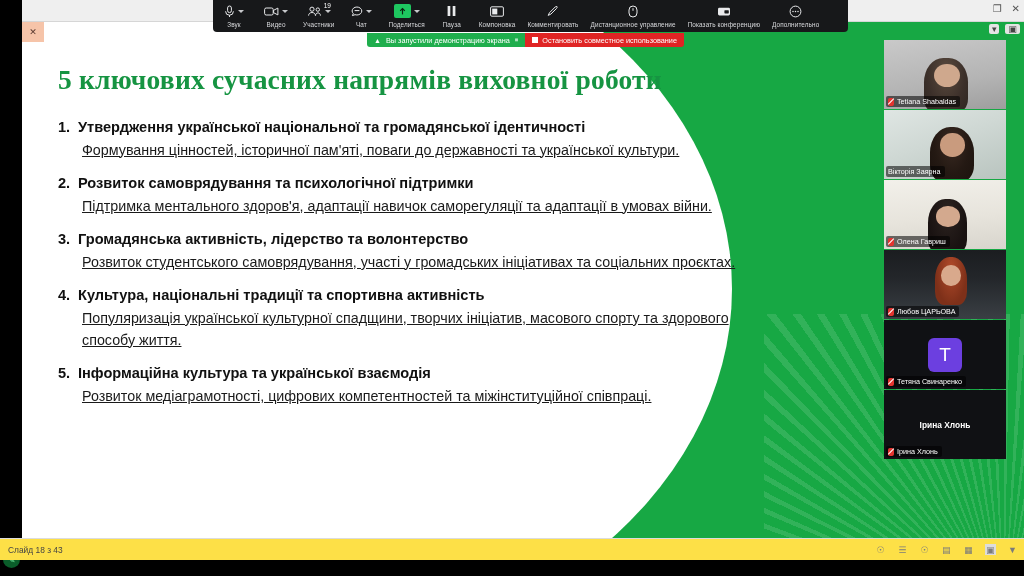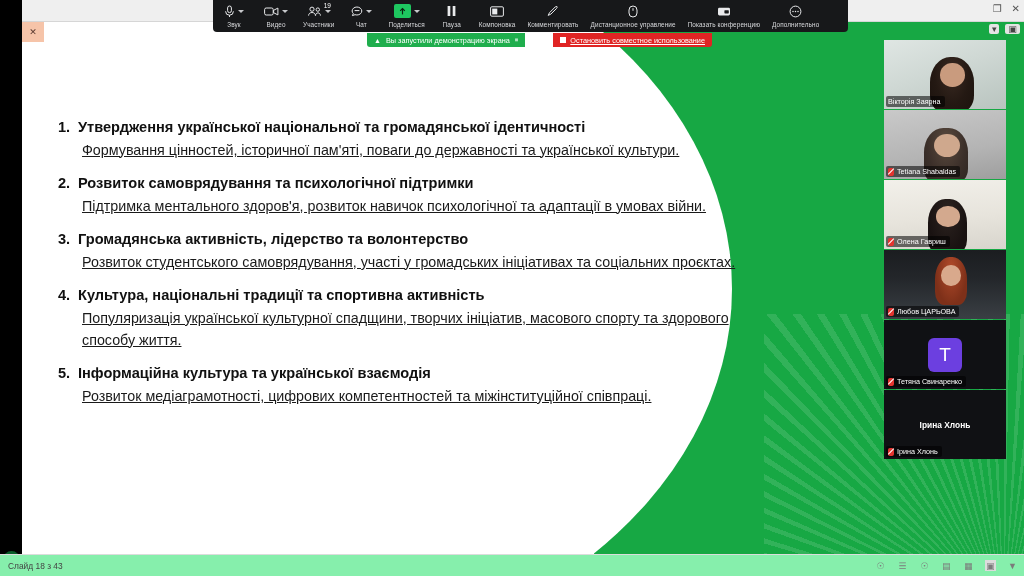--- a/index.html
+++ b/index.html
@@ -44,23 +44,23 @@
              white-space:nowrap; font-family:"Liberation Sans", sans-serif;}
   .caret{ width:0;height:0;border-left:3px solid transparent;border-right:3px solid transparent;
           border-top:3.5px solid #c7c8cb; margin-left:1px;}
   .badge-num{ position:absolute; top:2px; left:50%; margin-left:5px; font-size:6.5px; color:#fff;}
   .share-green{ background:#1ec760; width:17px;height:14px;border-radius:2px;
                 display:flex;align-items:center;justify-content:center;}
   .share-green svg path, .share-green svg line{ stroke:#0a2412;}
 
   
   .share-bar{ position:absolute; left:367px; top:33px; height:14px; display:flex; align-items:stretch;
-              z-index:41; font-size:7.3px; border-radius:0 0 3px 3px; overflow:hidden;gap:28px;}
+              z-index:41; font-size:7.3px; border-radius:0 0 3px 3px; overflow:hidden;}
   .sb-green{ background:#1fae4d; display:flex; align-items:center; gap:5px; padding:0 7px; color:#fff; }
-  .sb-red{ background:#e02424; display:flex; align-items:center; gap:4px; padding:0 7px; color:#fff;text-decoration:underline; }
+  .sb-red{ background:#e02424; display:flex; align-items:center; gap:4px; padding:0 7px; color:#fff; }
   .sb-sq{ width:6px;height:6px;background:#fff;display:inline-block;}
   .sb-ico{ font-size:7px; }
 
   
   .slide{ position:absolute; left:22px; top:22px; width:1002px; height:532px; background:#fff;
           overflow:hidden; }
   .deco-green{ position:absolute; right:0; top:0; width:430px; height:532px; background:#17a844;
                overflow:hidden;}
   .deco-fan{ position:absolute; right:-40px; bottom:-60px; width:300px; height:300px;
              background:
@@ -118,54 +118,55 @@
   .ph4:before{content:"";position:absolute;left:43%;top:38%;width:19%;height:30%;border-radius:50%;
               background:#d3a98e; z-index:2;}
   .avatar-t{ position:absolute; left:50%; top:50%; transform:translate(-50%,-50%);
              width:34px;height:34px;border-radius:6px;background:#6c3fe0; color:#fff;
              display:flex;align-items:center;justify-content:center; font-size:19px;
              font-family:"Liberation Sans",sans-serif;}
   .center-name{ position:absolute; left:0; right:0; top:50%; transform:translateY(-50%);
                 text-align:center; color:#fff; font-size:8.4px; font-weight:bold;}
 
   
-  .statusbar{ position:absolute; left:0; bottom:0; width:1024px; height:22px; background:#86efac;
+  .statusbar{ position:absolute; left:0; bottom:16px; width:1024px; height:22px; background:#fde047;
               border-top:1px solid #dcdcdc; z-index:50; display:flex; align-items:center;}
   .sb-text{ font-size:8.4px; color:#444; margin-left:8px; }
   .sb-icons{ position:absolute; right:6px; display:flex; gap:11px; align-items:center; }
   .sb-icons .ico{ width:11px;height:11px; display:flex;align-items:center;justify-content:center;
                   color:#7b7b7b; font-size:9px;}
   .sb-icons .ico.sel{ background:#dcdcdc; }
 </style>
 </head>
 <body>
 
 <div id="root">
 
   <div class="slide">
     <div class="deco-green">
       <div class="deco-fan"></div>
     </div>
     <div class="deco-white"></div>
 
     <div class="slide-inner">
+      <div class="slide-title">5 ключових сучасних напрямів виховної роботи</div>
 
       <div class="bullets">
         <div class="bullet">
           <div class="b-num">1.</div>
           <div class="b-body">
             <div class="b-head">Утвердження української національної та громадянської ідентичності</div>
             <div class="b-desc">Формування цінностей, історичної пам'яті, поваги до державності та української культури.</div>
           </div>
         </div>
         <div class="bullet">
           <div class="b-num">2.</div>
           <div class="b-body">
             <div class="b-head">Розвиток самоврядування та психологічної підтримки</div>
-            <div class="b-desc">Підтримка ментального здоров'я, розвиток навичок психологічної та адаптації в умовах війни.</div>
+            <div class="b-desc">Підтримка ментального здоров'я, адаптації навичок саморегуляції та адаптації в умовах війни.</div>
           </div>
         </div>
         <div class="bullet">
           <div class="b-num">3.</div>
           <div class="b-body">
             <div class="b-head">Громадянська активність, лідерство та волонтерство</div>
             <div class="b-desc">Розвиток студентського самоврядування, участі у громадських ініціативах та соціальних проєктах.</div>
           </div>
         </div>
         <div class="bullet">
@@ -357,32 +358,32 @@
       <span class="sb-ico">⏸</span>
     </div>
     <div class="sb-red">
       <span class="sb-sq"></span>
       <span>Остановить совместное использование</span>
     </div>
   </div>
 
   <div class="filmstrip">
 
+    <div class="tile">
+      <div class="ph ph2"></div>
+      <div class="name">
+        <span class="mute-ico"></span>
+        <span>Tetiana Shabaldas</span>
+      </div>
+    </div>
+
     <div class="tile active">
       <div class="ph ph1"></div>
       <div class="name">
         <span>Вікторія Заярна</span>
-      </div>
-    </div>
-
-    <div class="tile">
-      <div class="ph ph2"></div>
-      <div class="name">
-        <span class="mute-ico"></span>
-        <span>Tetiana Shabaldas</span>
       </div>
     </div>
 
     <div class="tile">
       <div class="ph ph4"></div>
       <div class="name">
         <span class="mute-ico"></span>
         <span>Олена Гавриш</span>
       </div>
     </div>

